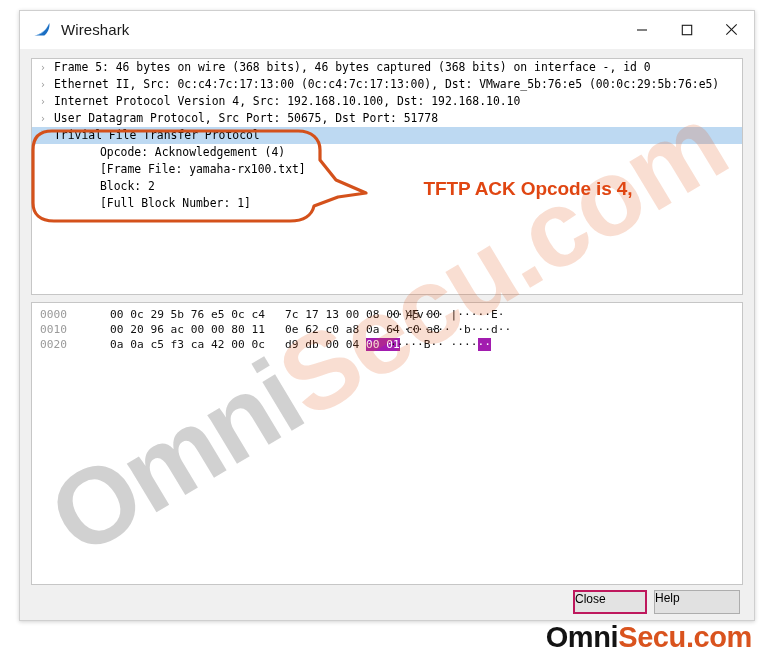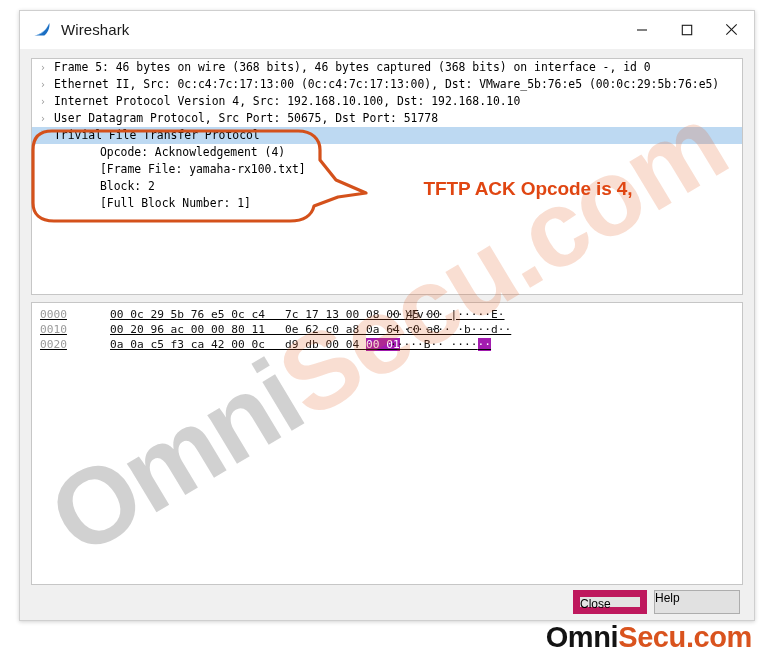--- a/index.html
+++ b/index.html
@@ -133,21 +133,20 @@
     position: absolute;
     left: 11px;
     top: 253px;
     width: 712px;
     height: 283px;
     background: #ffffff;
     border: 1px solid #c6c6c6;
     box-sizing: border-box;
     overflow: hidden;
     padding-top: 4px;
-    text-decoration: underline;
   }
   .hex-row {
     height: 15px;
     line-height: 15px;
     font-family: "DejaVu Sans Mono", monospace;
     font-size: 11.2px;
     white-space: pre;
     display: flex;
   }
   .hex-off {
@@ -189,21 +188,21 @@
     color: #000000;
     background: #e1e1e1;
     border: 1px solid #adadad;
     box-sizing: border-box;
     cursor: default;
   }
   #close-button {
     right: 107px;
     width: 74px;
     background: #e3e3e3;
-    border: 7px solid #be185d;
+    border: 2px solid #be185d;
   }
   #help-button {
     right: 14px;
     width: 86px;
   }
 
   
   #callout-svg {
     position: absolute;
     left: 0;

